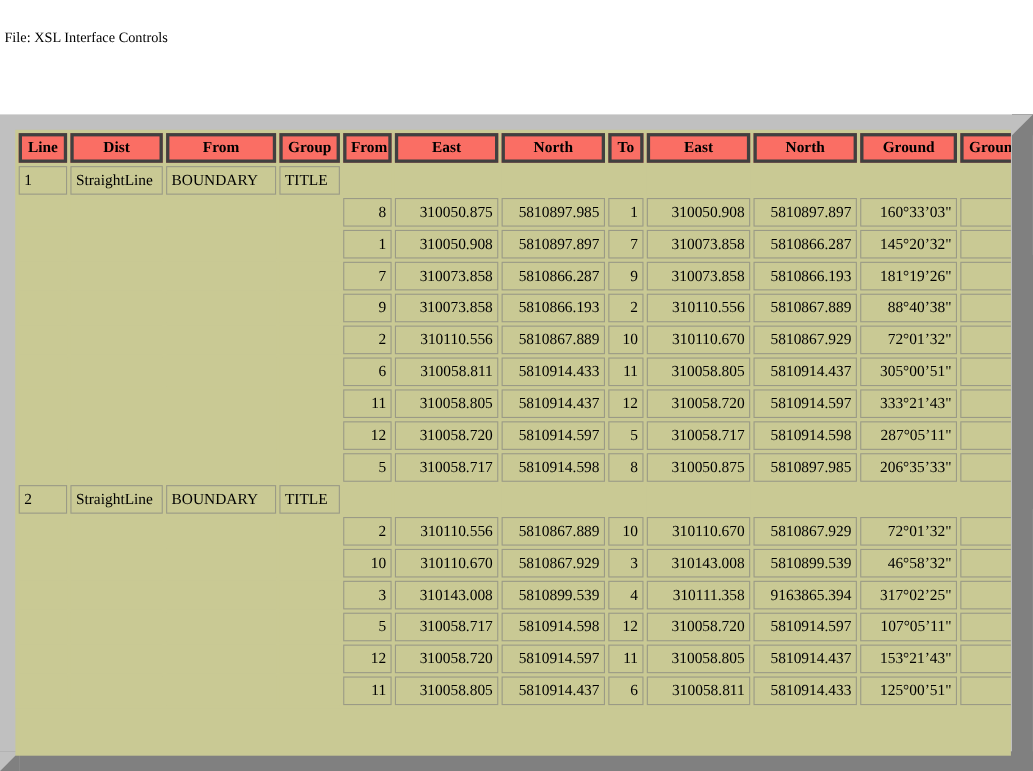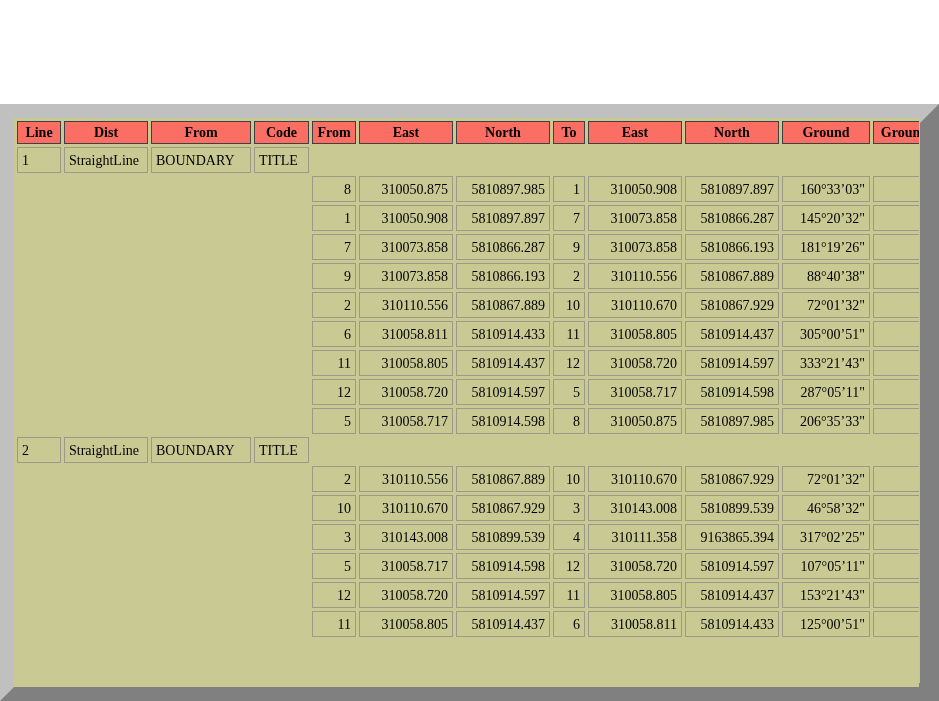--- a/index.html
+++ b/index.html
@@ -116,21 +116,21 @@
     line-height: 17px;
     color: #000000;
     padding: 2px 4px;
     box-sizing: border-box;
     white-space: nowrap;
     overflow: hidden;
   }
 
   table.report th {
     background: #fa6e64;
-    border: 1px solid #404040;
+    border: 3px solid #404040;
     font-weight: bold;
     text-align: center;
     height: 22px;
   }
 
   table.report td.cell {
     background: #c9c994;
     border: 1px solid #9a9a86;
     height: 26px;
   }
@@ -157,20 +157,21 @@
   col.c-north2 { width: 94px; }
   col.c-azim   { width: 88px; }
   col.c-dist   { width: 94px; }
 </style>
 </head>
 <body>
 
 <div id="page">
 
 
+  <p class="file-line">File: XSL Interface Controls</p>
 
   <div class="frame-outer">
     <div class="frame-shadow-right"></div>
     <div class="frame-shadow-bottom"></div>
     <div class="frame-bevel-tr"></div>
     <div class="frame-bevel-bl"></div>
 
     <div class="frame-inner">
       <table class="report" id="report-table">
         <colgroup>
@@ -185,21 +186,21 @@
           <col class="c-east2">
             <col class="c-north2">
             <col class="c-azim">
             <col class="c-dist">
         </colgroup>
         <thead>
           <tr id="header-row">
               <th>Line</th>
               <th>Dist</th>
               <th>From</th>
-              <th>Code</th>
+              <th>Group</th>
               <th>From</th>
               <th>East</th>
               <th>North</th>
               <th>To</th>
               <th>East</th>
               <th>North</th>
               <th>Ground</th>
               <th>Ground Dist.</th>
             </tr>
         </thead>

